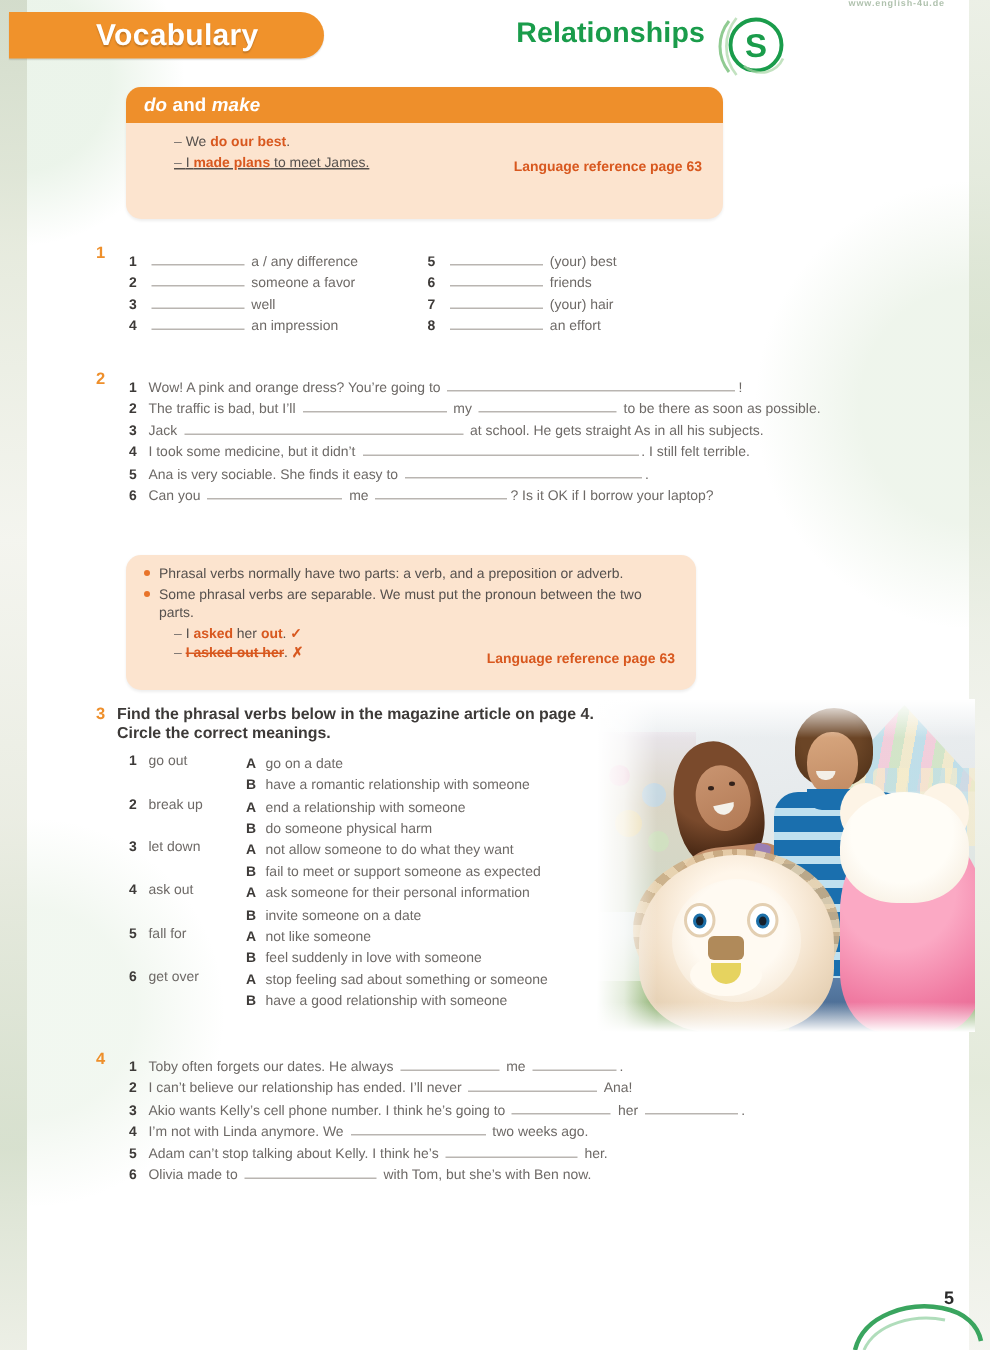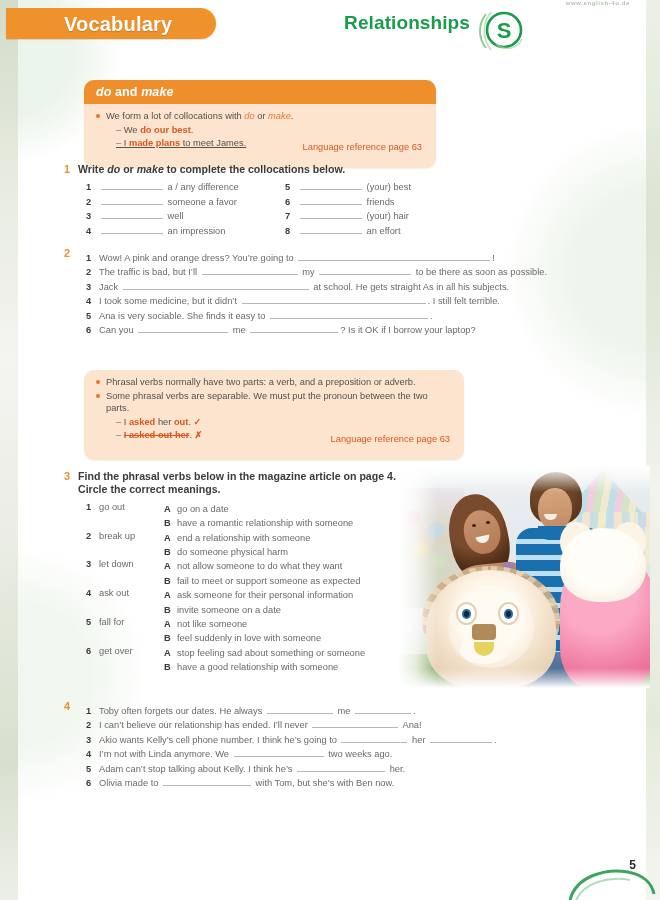--- a/index.html
+++ b/index.html
@@ -88,21 +88,21 @@
   .b-sub{
     font-size:9.3px;line-height:12.6px;color:#55504d;
     padding-left:10px;margin-bottom:1px;
   }
   .b-sub .dash{color:#7a7370;}
   .hi{color:#d8581f;font-weight:bold;}
   .hi-i{color:#e27a33;font-style:italic;}
   .strike{text-decoration:line-through;}
   .langref{
     position:absolute;right:14px;bottom:7px;
-    color:#d8581f;font-size:9.3px;font-weight:normal;
+    color:#d8581f;font-size:9.3px;font-weight:bold;
   }
   
   .ex{position:absolute;}
   .ex-num{
     position:absolute;left:0;top:0;
     color:#ee8f2b;font-size:11px;font-weight:bold;
   }
   .ex-title{
     margin-left:14px;
     font-size:10.6px;font-weight:bold;color:#3d3a38;
@@ -311,43 +311,37 @@
     <svg width="52" height="50" viewBox="0 0 52 50">
       <circle cx="32" cy="24" r="17" fill="none" stroke="#1a9c4b" stroke-width="2.6"></circle>
       <path d="M14 8 C 6 18, 6 32, 14 42" fill="none" stroke="#7dc27f" stroke-width="2" opacity=".85"></path>
       <path d="M19 6 C 10 17, 10 33, 19 44" fill="none" stroke="#a8d6a5" stroke-width="1.8" opacity=".7"></path>
       <path d="M24 38 C 34 46, 46 42, 50 33" fill="none" stroke="#a8d6a5" stroke-width="1.8" opacity=".7"></path>
       <text x="32" y="32" font-family="Liberation Sans, sans-serif" font-size="22" font-weight="bold" fill="#1a9c4b" text-anchor="middle">S</text>
     </svg>
   </div>
 </div>
 
-<div class="box" style="left:84px;top:80px;width:352px;height:88px;">
+<div class="box" style="left:84px;top:58px;width:398px;height:88px;">
   <div class="box-head">
     <i>do</i><span> and </span><i>make</i>
   </div>
   <div class="box-body">
-    <div class="b-line bullet">
-      <span>We form a lot of collocations with </span><span class="hi-i">do</span><span> or </span><span class="hi-i">make</span><span>.</span>
-    </div>
     <div class="b-sub" style="padding-left:20px;">
       <span class="dash">– </span><span>We </span><span class="hi">do our best</span><span>.</span>
     </div>
     <div class="b-sub" style="padding-left:20px;text-decoration:underline;">
       <span class="dash">– </span><span>I </span><span class="hi">made plans</span><span> to meet James.</span>
     </div>
     <div class="langref">Language reference page 63</div>
   </div>
 </div>
 
 <div class="ex" style="left:64px;top:163px;width:420px;">
   <div class="ex-num">1</div>
-  <div class="ex-title">
-    <span>Write </span><i>do</i><span> or </span><i>make</i><span> to complete the collocations below.</span>
-  </div>
   <div class="coll-grid">
     <div class="coll-col" id="e1-left">
         <div class="q-row"><span class="q-n">1</span><span class="blank" style="width: 62px;"></span><span> a / any difference</span></div>
         <div class="q-row"><span class="q-n">2</span><span class="blank" style="width: 62px;"></span><span> someone a favor</span></div>
         <div class="q-row"><span class="q-n">3</span><span class="blank" style="width: 62px;"></span><span> well</span></div>
         <div class="q-row"><span class="q-n">4</span><span class="blank" style="width: 62px;"></span><span> an impression</span></div>
       </div>
     <div class="coll-col" id="e1-right">
         <div class="q-row"><span class="q-n">5</span><span class="blank" style="width: 62px;"></span><span> (your) best</span></div>
         <div class="q-row"><span class="q-n">6</span><span class="blank" style="width: 62px;"></span><span> friends</span></div>

